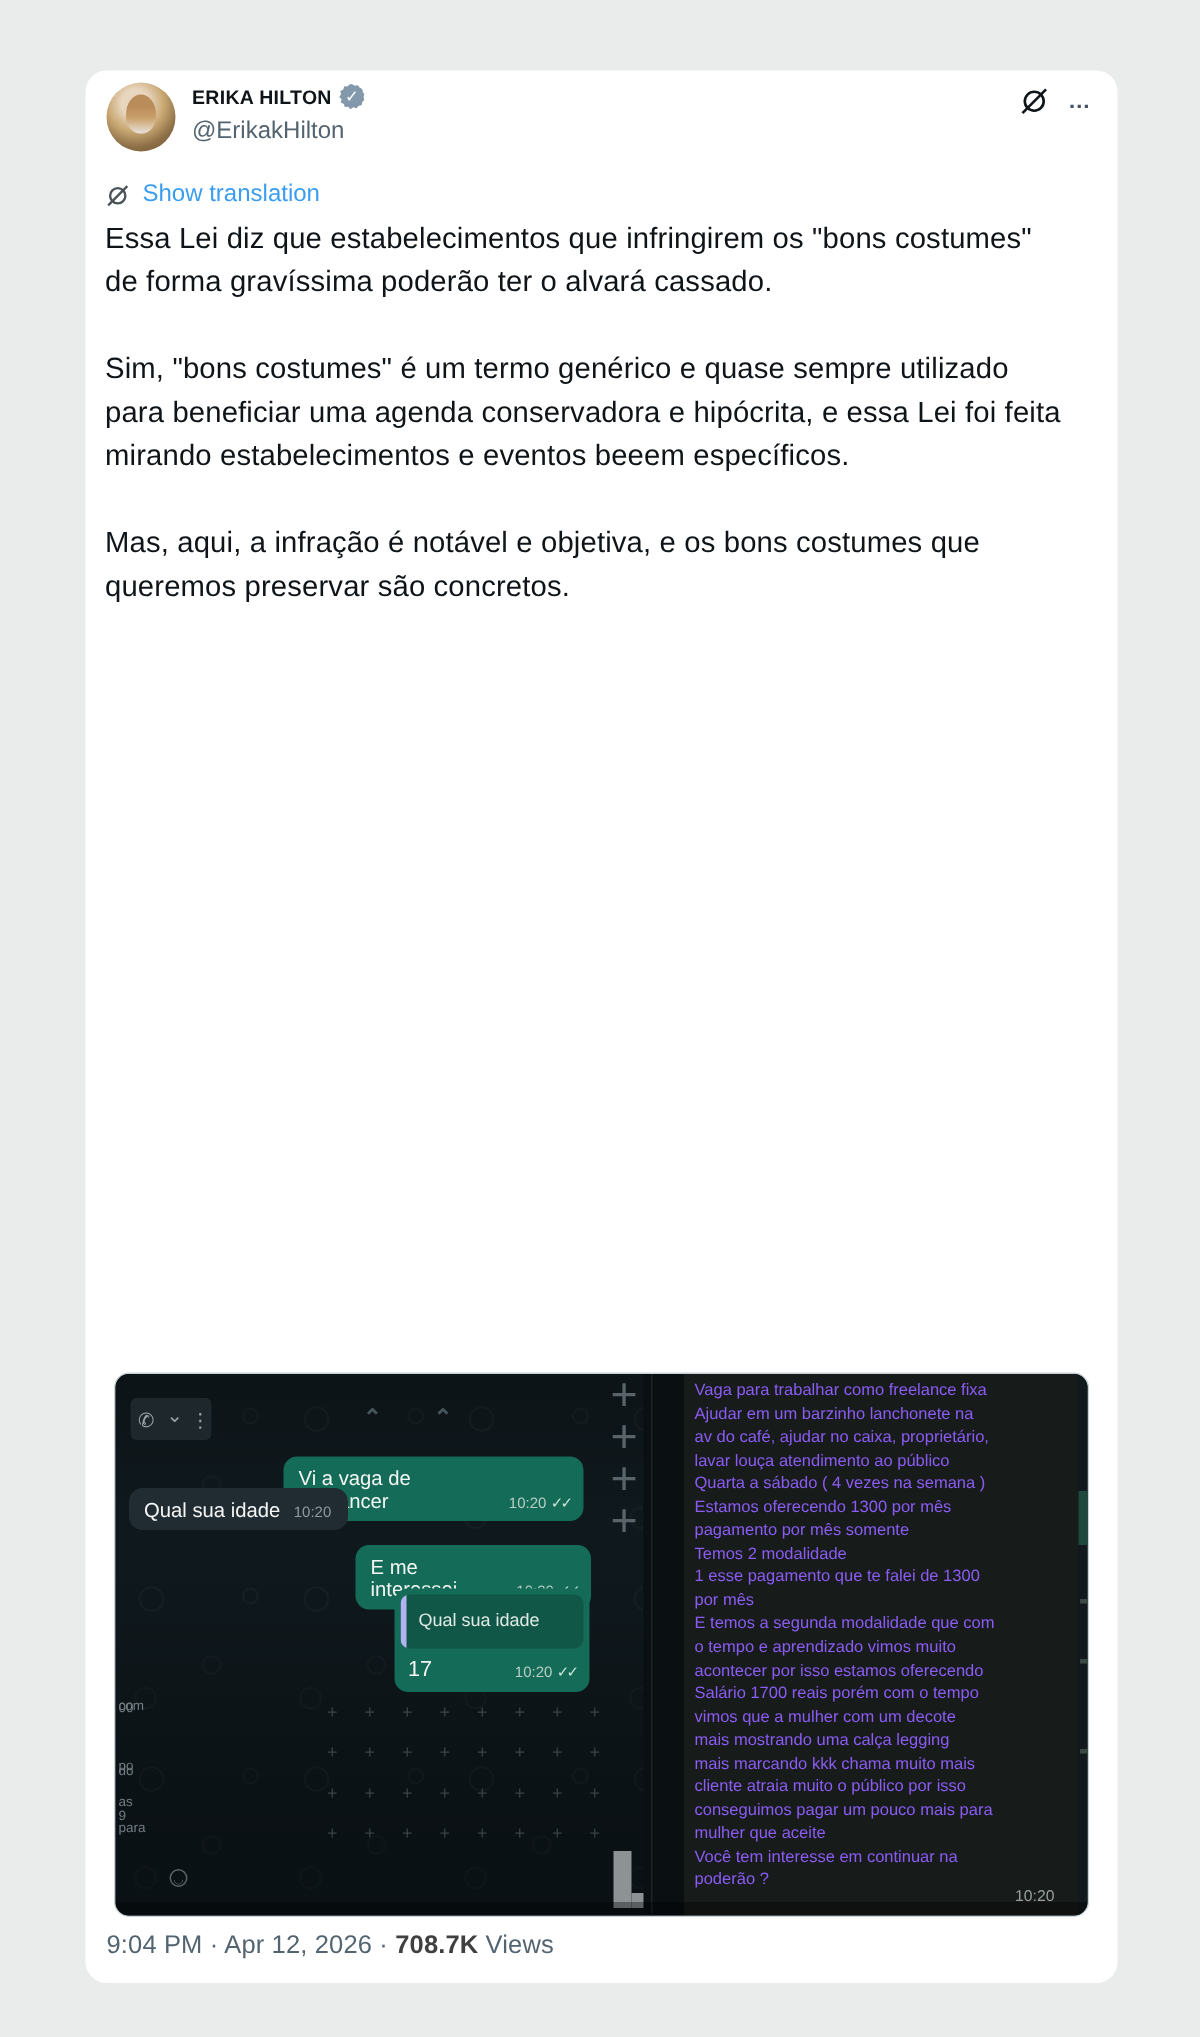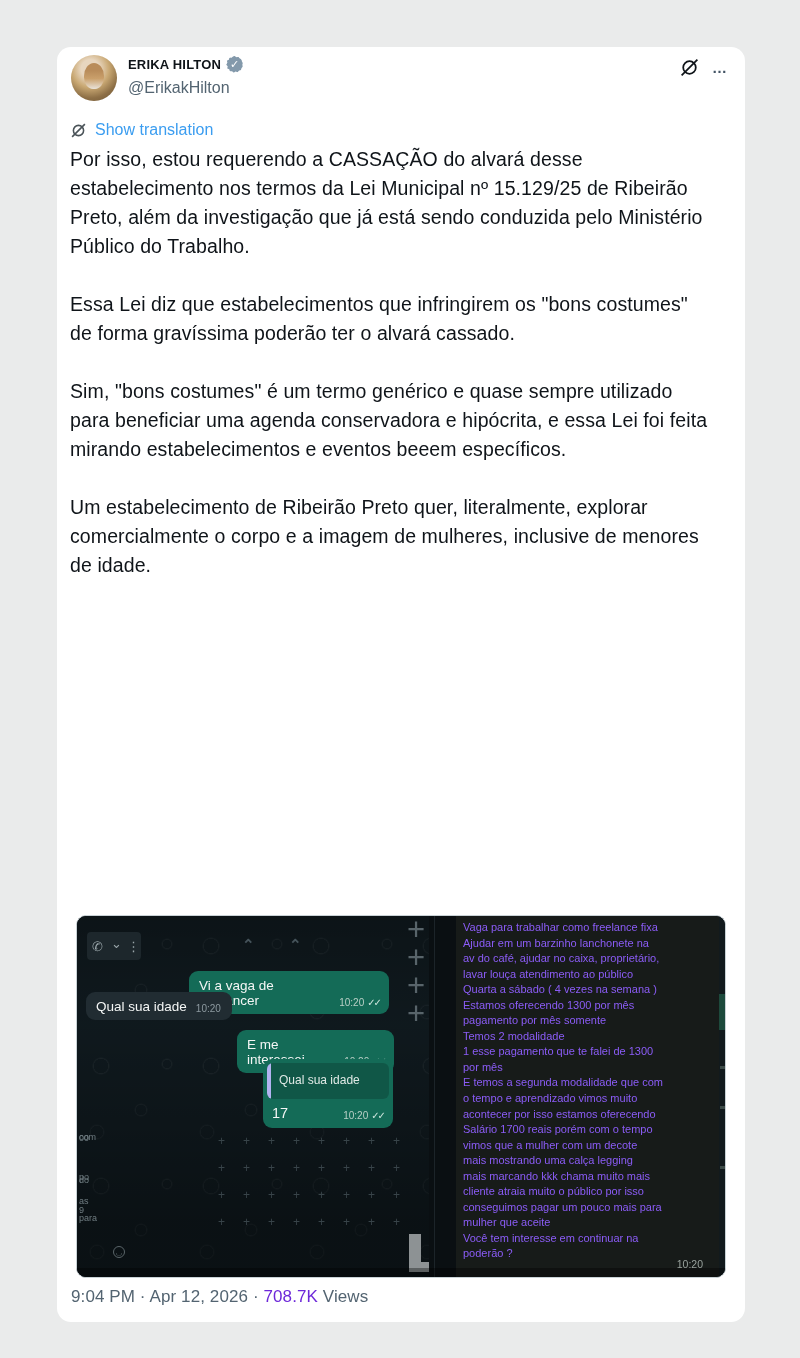--- a/index.html
+++ b/index.html
@@ -91,21 +91,21 @@
   .panel-time { position:absolute; right:16px; bottom:7px; color:#98a19c; font-size:10.5px; }
 
   .sliver { position:absolute; left:642px; top:0; width:8px; height:100%; background:#121a1d; }
   .sliver-bubble { position:absolute; left:0; top:78px; width:8px; height:36px; background:#1d4a3c; }
   .sliver-dot { position:absolute; left:1px; width:6px; height:3px; background:#3c4a46; }
 
   .media-bottom-band { position:absolute; left:0; bottom:0; width:100%; height:9px; background:rgba(0,0,0,.35); }
 
   
   .footer { position:absolute; left:14px; top:1240px; font-size:17px; color:#536471; letter-spacing:.1px; }
-  .views-count { color:#6d28d9; font-weight:normal; }
+  .views-count { color:#404040; font-weight:bold; }
 </style>
 </head>
 <body>
 
 <div class="card">
 
   <div class="avatar"></div>
 
   <div class="name-row">
     <span class="display-name">ERIKA HILTON</span>
@@ -123,32 +123,27 @@
 
   <div class="trans-row">
     <svg class="trans-ic" viewBox="0 0 24 24" fill="none" stroke="#4a5358" stroke-width="2.2">
       <circle cx="12" cy="12" r="7.2"></circle>
       <line x1="3" y1="21" x2="21" y2="3"></line>
     </svg>
     <span class="trans-label">Show translation</span>
   </div>
 
   <div class="tweet-text">
-      <p>Por isso, estou requerendo a CASSAÇÃO do alvará desse
-estabelecimento nos termos da Lei Municipal nº 15.129/25 de Ribeirão
-Preto, além da investigação que já está sendo conduzida pelo Ministério
-Público do Trabalho.</p>
       <p>Essa Lei diz que estabelecimentos que infringirem os "bons costumes"
 de forma gravíssima poderão ter o alvará cassado.</p>
       <p>Sim, "bons costumes" é um termo genérico e quase sempre utilizado
 para beneficiar uma agenda conservadora e hipócrita, e essa Lei foi feita
 mirando estabelecimentos e eventos beeem específicos.</p>
-      <p>Um estabelecimento de Ribeirão Preto quer, literalmente, explorar
-comercialmente o corpo e a imagem de mulheres, inclusive de menores
-de idade.</p>
+      <p>Mas, aqui, a infração é notável e objetiva, e os bons costumes que
+queremos preservar são concretos.</p>
     </div>
 
   <div class="media">
 
     <div class="chat">
       <div class="chat-shade"></div>
       <div class="chat-header-pill">
         <span class="ch-ic" style="left:5px; top:7px;">✆</span>
         <span class="ch-ic" style="left:24px; top:4px;">⌄</span>
         <span class="ch-ic" style="left:40px; top:7px;">⋮</span>

